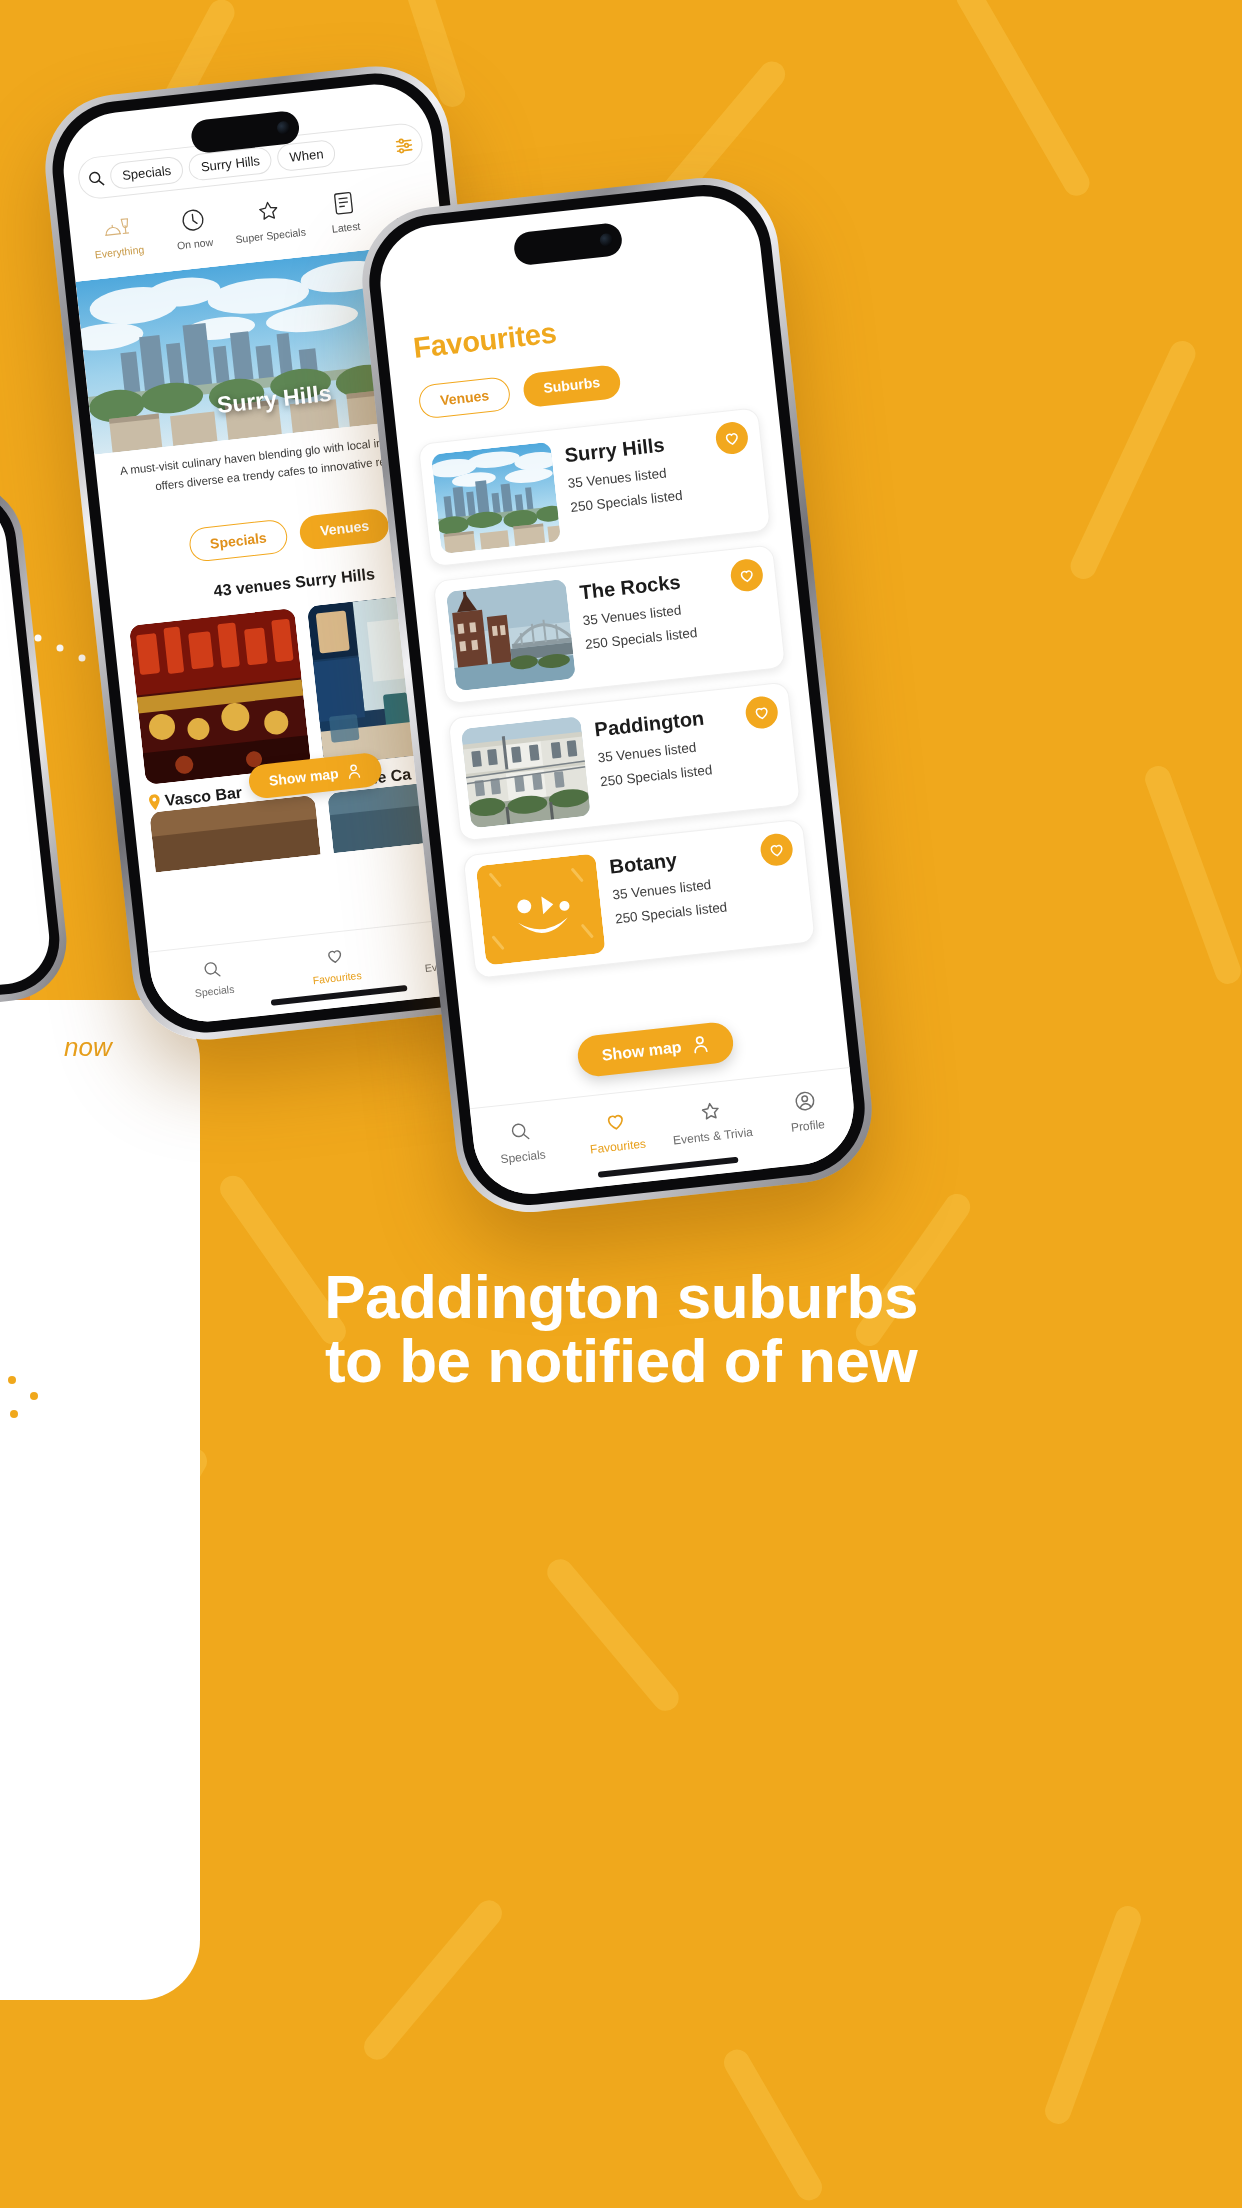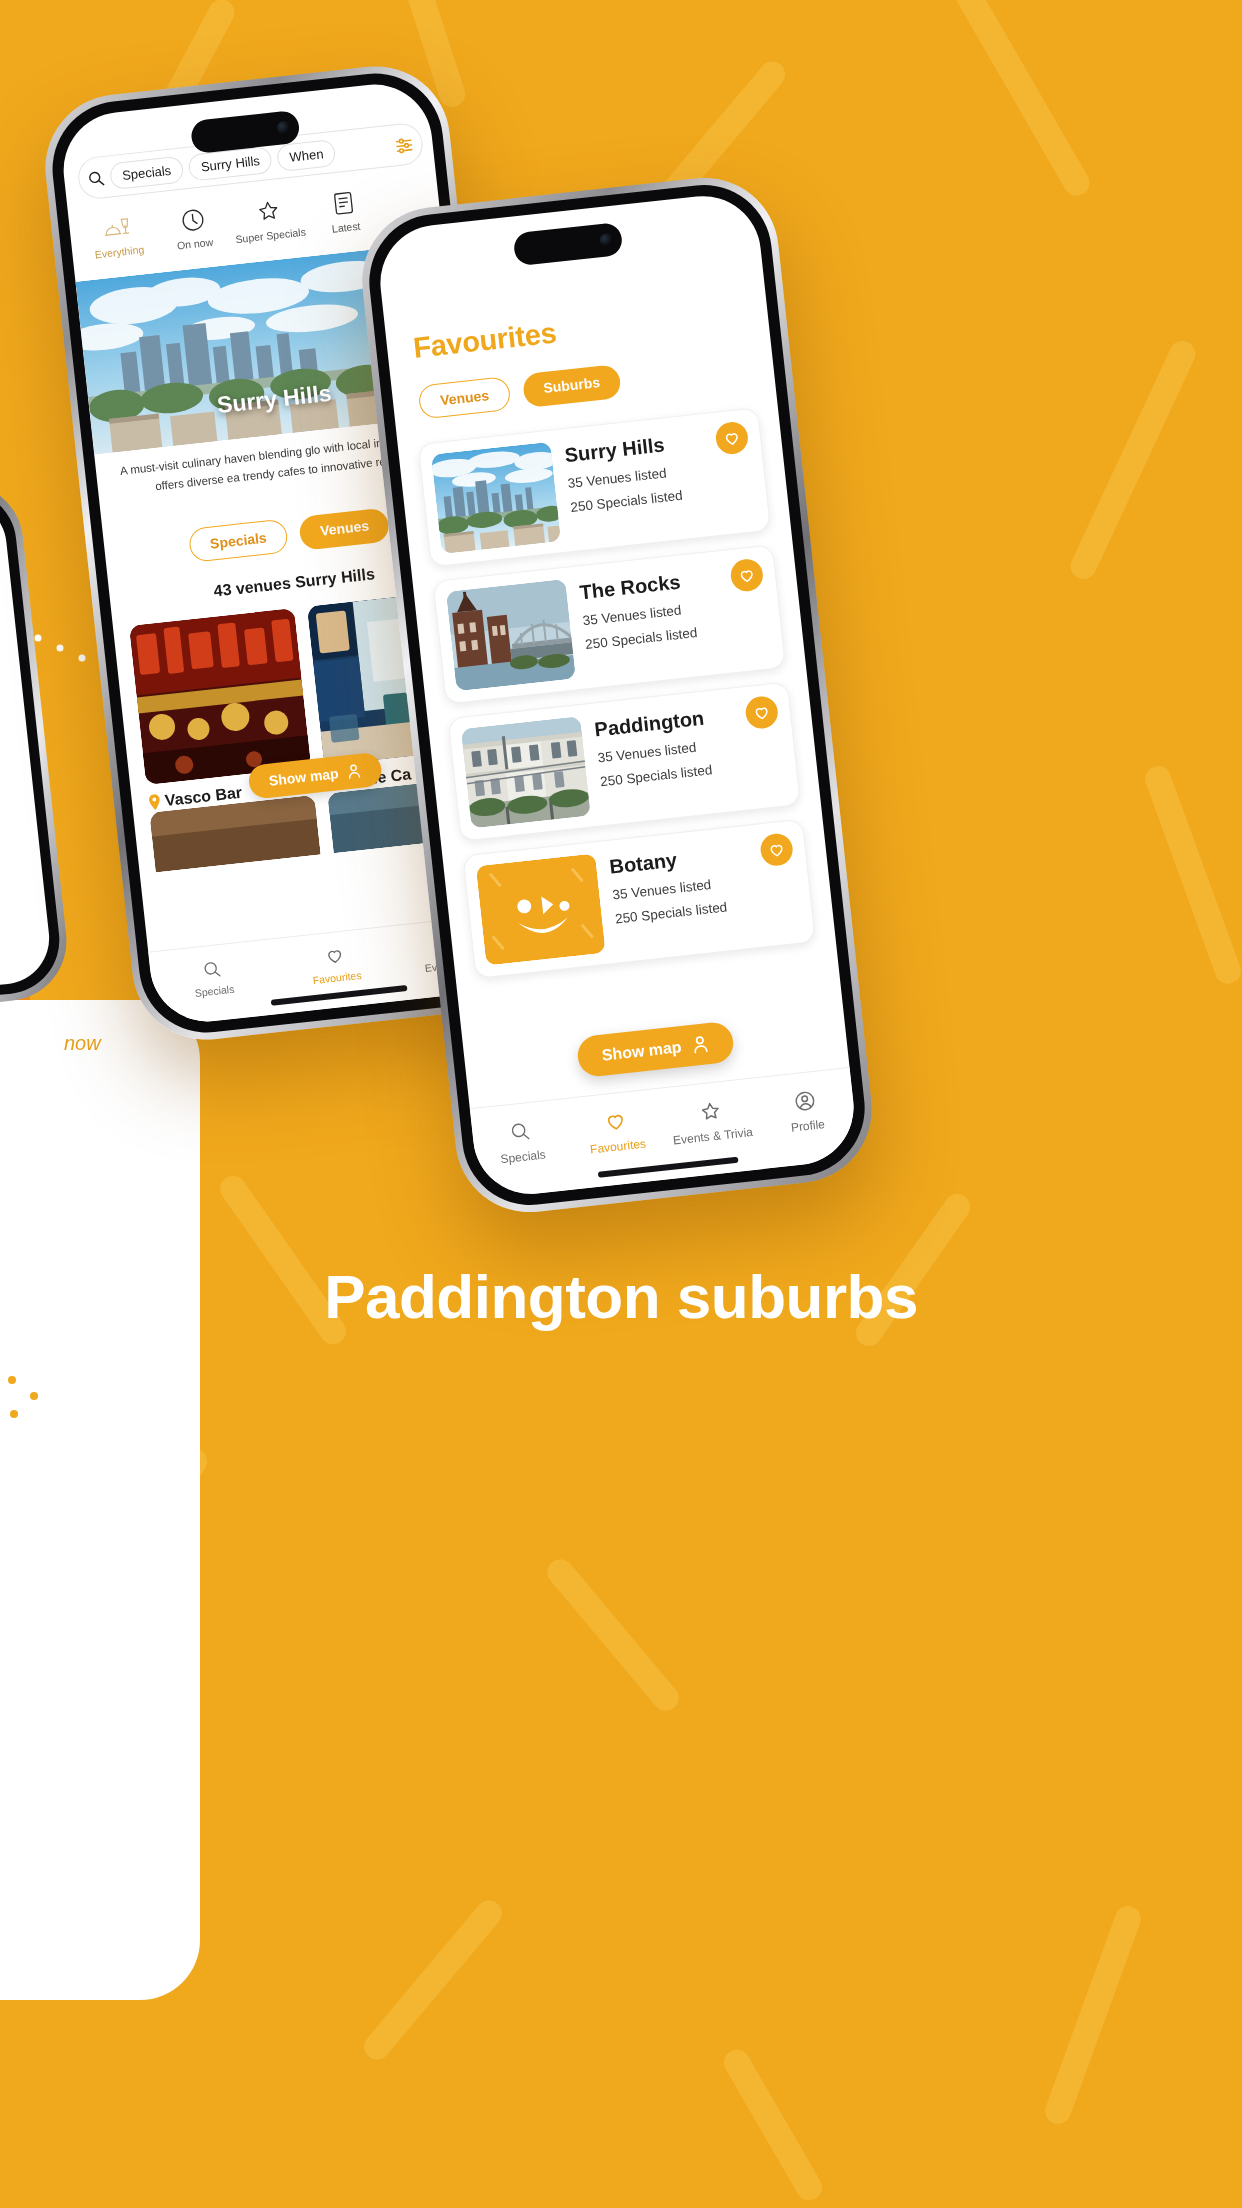--- a/index.html
+++ b/index.html
@@ -18,21 +18,21 @@
   .white-panel {
     position:absolute; left:-260px; top:1000px; width:460px; height:1000px;
     background:#ffffff; border-radius:0 60px 60px 0;
   }
   .orange-panel {
     position:absolute; left:-300px; top:700px; width:330px; height:430px;
     background:#F08A1C; border-radius:0 40px 40px 0;
   }
   .now-text {
     position:absolute; left:64px; top:1032px;
-    font-size:20px; color:#E8A01C; font-style:italic;text-align:right;
+    font-size:26px; color:#E8A01C; font-style:italic;text-align:right;
   }
   .dots-a { position:absolute; left:30px; top:630px; width:110px; height:60px; }
   .dots-b { position:absolute; left:0px; top:1370px; width:90px; height:60px; }
 
   
   .headline {
     position:absolute; left:0; right:0; top:1265px;
     text-align:center; color:#ffffff;
     font-size:62px; font-weight:700; line-height:1.04;
     letter-spacing:-0.5px;
@@ -802,13 +802,14 @@
         </div>
       </div>
 
       <div class="home-ind"></div>
     </div>
   </div>
 </div>
 
 <div class="headline">
   <div>Paddington suburbs</div>
+  <div>to be notified of new</div>
 </div>
 
 </body></html>

